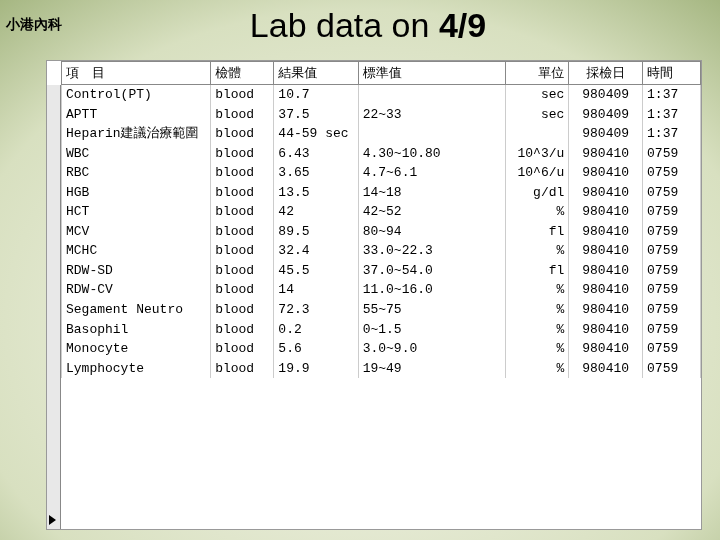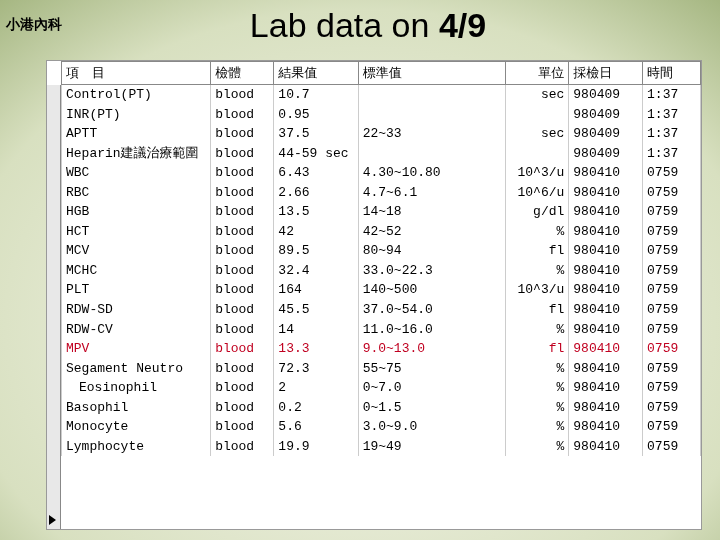--- a/index.html
+++ b/index.html
@@ -74,21 +74,21 @@
     width: 0; height: 0;
     border-top: 5px solid transparent;
     border-bottom: 5px solid transparent;
     border-left: 7px solid #000;
   }
   .col-item   { width: 140px; }
   .col-spec   { width: 60px; }
   .col-result { width: 80px; }
   .col-ref    { width: 140px; }
   .col-unit   { width: 60px; text-align: right; }
-  .col-date   { width: 70px; }
+  .col-date   { width: 70px; text-align: center; }
   .col-time   { width: 55px; }
   tr.red td { color: #c00020; }
   .inner {
     position: absolute;
     left: 14px; right: 0; top: 0; bottom: 0;
     overflow: hidden;
   }
 </style>
 </head>
 <body>
@@ -120,29 +120,20 @@
           <tr>
             <td class="col-item">Control(PT)</td>
             <td class="col-spec">blood</td>
             <td class="col-result">10.7</td>
             <td class="col-ref"></td>
             <td class="col-unit">sec</td>
             <td class="col-date">980409</td>
             <td class="col-time">1:37</td>
           </tr>
           <tr>
-            <td class="col-item">INR(PT)</td>
-            <td class="col-spec">blood</td>
-            <td class="col-result">0.95</td>
-            <td class="col-ref"></td>
-            <td class="col-unit"></td>
-            <td class="col-date">980409</td>
-            <td class="col-time">1:37</td>
-          </tr>
-          <tr>
             <td class="col-item">APTT</td>
             <td class="col-spec">blood</td>
             <td class="col-result">37.5</td>
             <td class="col-ref">22~33</td>
             <td class="col-unit">sec</td>
             <td class="col-date">980409</td>
             <td class="col-time">1:37</td>
           </tr>
           <tr>
             <td class="col-item">Heparin建議治療範圍</td>
@@ -158,21 +149,21 @@
             <td class="col-spec">blood</td>
             <td class="col-result">6.43</td>
             <td class="col-ref">4.30~10.80</td>
             <td class="col-unit">10^3/u</td>
             <td class="col-date">980410</td>
             <td class="col-time">0759</td>
           </tr>
           <tr>
             <td class="col-item">RBC</td>
             <td class="col-spec">blood</td>
-            <td class="col-result">2.66</td>
+            <td class="col-result">3.65</td>
             <td class="col-ref">4.7~6.1</td>
             <td class="col-unit">10^6/u</td>
             <td class="col-date">980410</td>
             <td class="col-time">0759</td>
           </tr>
           <tr>
             <td class="col-item">HGB</td>
             <td class="col-spec">blood</td>
             <td class="col-result">13.5</td>
             <td class="col-ref">14~18</td>
@@ -201,69 +192,42 @@
           <tr>
             <td class="col-item">MCHC</td>
             <td class="col-spec">blood</td>
             <td class="col-result">32.4</td>
             <td class="col-ref">33.0~22.3</td>
             <td class="col-unit">%</td>
             <td class="col-date">980410</td>
             <td class="col-time">0759</td>
           </tr>
           <tr>
-            <td class="col-item">PLT</td>
-            <td class="col-spec">blood</td>
-            <td class="col-result">164</td>
-            <td class="col-ref">140~500</td>
-            <td class="col-unit">10^3/u</td>
-            <td class="col-date">980410</td>
-            <td class="col-time">0759</td>
-          </tr>
-          <tr>
             <td class="col-item">RDW-SD</td>
             <td class="col-spec">blood</td>
             <td class="col-result">45.5</td>
             <td class="col-ref">37.0~54.0</td>
             <td class="col-unit">fl</td>
             <td class="col-date">980410</td>
             <td class="col-time">0759</td>
           </tr>
           <tr>
             <td class="col-item">RDW-CV</td>
             <td class="col-spec">blood</td>
             <td class="col-result">14</td>
             <td class="col-ref">11.0~16.0</td>
             <td class="col-unit">%</td>
             <td class="col-date">980410</td>
             <td class="col-time">0759</td>
           </tr>
-          <tr class="red">
-            <td class="col-item">MPV</td>
-            <td class="col-spec">blood</td>
-            <td class="col-result">13.3</td>
-            <td class="col-ref">9.0~13.0</td>
-            <td class="col-unit">fl</td>
-            <td class="col-date">980410</td>
-            <td class="col-time">0759</td>
-          </tr>
           <tr>
             <td class="col-item">Segament Neutro</td>
             <td class="col-spec">blood</td>
             <td class="col-result">72.3</td>
             <td class="col-ref">55~75</td>
-            <td class="col-unit">%</td>
-            <td class="col-date">980410</td>
-            <td class="col-time">0759</td>
-          </tr>
-          <tr>
-            <td class="col-item">　Eosinophil</td>
-            <td class="col-spec">blood</td>
-            <td class="col-result">2</td>
-            <td class="col-ref">0~7.0</td>
             <td class="col-unit">%</td>
             <td class="col-date">980410</td>
             <td class="col-time">0759</td>
           </tr>
           <tr>
             <td class="col-item">Basophil</td>
             <td class="col-spec">blood</td>
             <td class="col-result">0.2</td>
             <td class="col-ref">0~1.5</td>
             <td class="col-unit">%</td>

